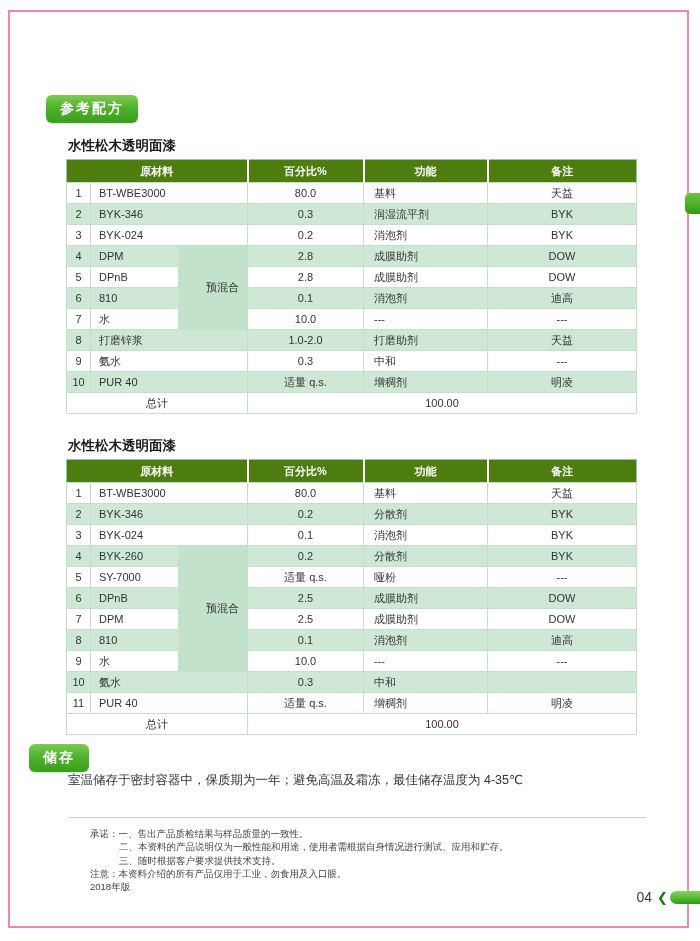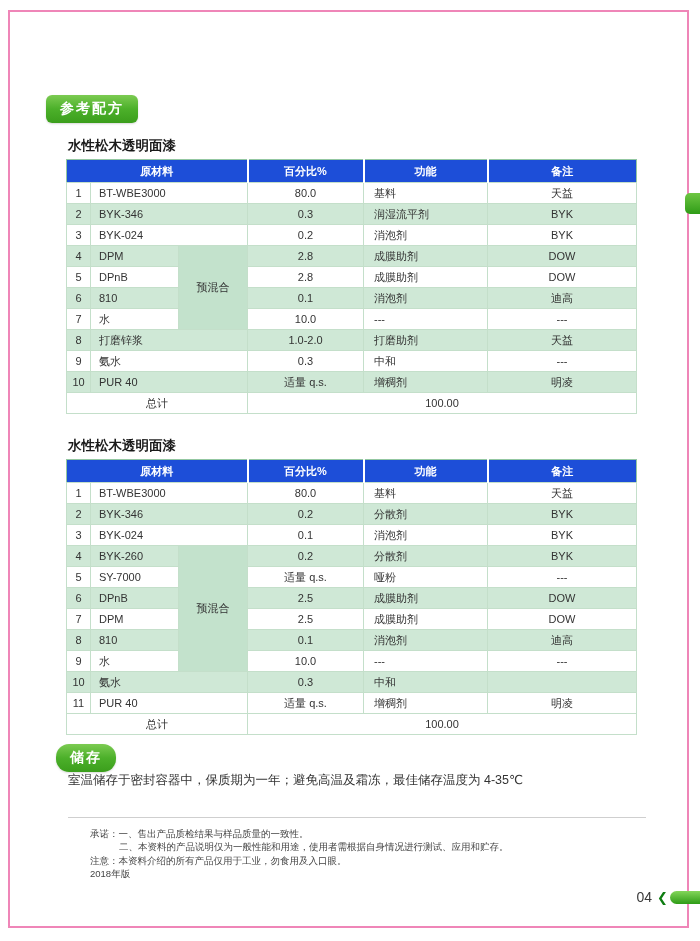--- a/index.html
+++ b/index.html
@@ -5,40 +5,40 @@
   html,body{margin:0;padding:0;background:#fff;}
   body{width:700px;height:941px;position:relative;overflow:hidden;
        font-family:"Liberation Sans","DejaVu Sans",sans-serif;color:#333;}
   .frame{position:absolute;left:8px;top:10px;width:681px;height:918px;
          border:2px solid #ef86b8;box-sizing:border-box;}
   .badge{position:absolute;color:#fff;font-weight:bold;font-size:14px;
          letter-spacing:2px;padding:5px 14px;border-radius:6px;
          background:linear-gradient(180deg,#7ccb52 0%,#4cb02a 50%,#3b9e1c 100%);
          box-shadow:0 1px 2px rgba(0,0,0,.15);}
   .badge-ref{left:46px;top:95px;}
-  .badge-store{left:56px;top:744px;border-radius:13px;}
+  .badge-store{left:29px;top:744px;}
   .section-title{position:absolute;font-size:13.5px;font-weight:bold;color:#1a1a1a;}
   .title-1{left:68px;top:137px;}
   .title-2{left:68px;top:437px;}
   .twrap{position:absolute;left:66px;}
   .twrap-1{top:159px;}
   .twrap-2{top:459px;}
   table.ftable{border-collapse:collapse;table-layout:fixed;width:570px;
                font-size:11px;color:#333;border:1px solid #93c7a1;}
-  .ftable th{background:#1d4ed8;color:#fff;font-weight:bold;height:22px;
+  .ftable th{background:#4d7c0f;color:#fff;font-weight:bold;height:22px;
              font-size:11px;border-left:2px solid #fff;padding:0;}
   .ftable th:first-child{border-left:none;}
   .ftable td{border:1px solid #c4dfca;height:20px;padding:0 8px;background:#fff;}
   .ftable tr.alt td{background:#cfe8d6;}
   .ftable td.c-no{text-align:center;padding:0;}
   .ftable td.c-name{text-align:left;}
   .ftable td.c-pct{text-align:center;}
   .ftable td.c-fn{text-align:left;padding-left:10px;}
   .ftable td.c-rm{text-align:center;}
-  .ftable td.c-premix, .ftable tr.alt td.c-premix{background:#c3e2cc;text-align:center;}
+  .ftable td.c-premix, .ftable tr.alt td.c-premix{background:#c3e2cc;text-align:right;}
   .ftable td.c-total, .ftable td.c-totalv,
   .ftable tr.alt td.c-total, .ftable tr.alt td.c-totalv{text-align:center;background:#fff;}
   .storage-text{position:absolute;left:68px;top:772px;font-size:12.5px;color:#333;}
   .divider{position:absolute;left:68px;top:817px;width:578px;height:0;
            border-top:1px solid #cfcfcf;}
   .notes{position:absolute;left:90px;top:827px;width:566px;font-size:9.5px;
          color:#444;line-height:1.4;}
   .notes .indent{padding-left:29px;}
   .page-marker{position:absolute;top:889px;right:0;display:flex;align-items:center;}
   .page-num{font-size:14px;color:#3a3a3a;margin-right:5px;}
@@ -261,20 +261,21 @@
     </table>
   </div>
 
 <div class="badge badge-store">储存</div>
 <div class="storage-text">室温储存于密封容器中，保质期为一年；避免高温及霜冻，最佳储存温度为 4-35℃</div>
 
 <div class="divider"></div>
 <div class="notes">
     <div>承诺：一、售出产品质检结果与样品质量的一致性。</div>
     <div class="indent">二、本资料的产品说明仅为一般性能和用途，使用者需根据自身情况进行测试、应用和贮存。</div>
+    <div class="indent">三、随时根据客户要求提供技术支持。</div>
     <div>注意：本资料介绍的所有产品仅用于工业，勿食用及入口眼。</div>
     <div>2018年版</div>
   </div>
 
 <div class="side-tab"></div>
 
 <div class="page-marker">
   <span class="page-num">04</span>
   <span class="chev">❮</span>
   <span class="bar"></span>

